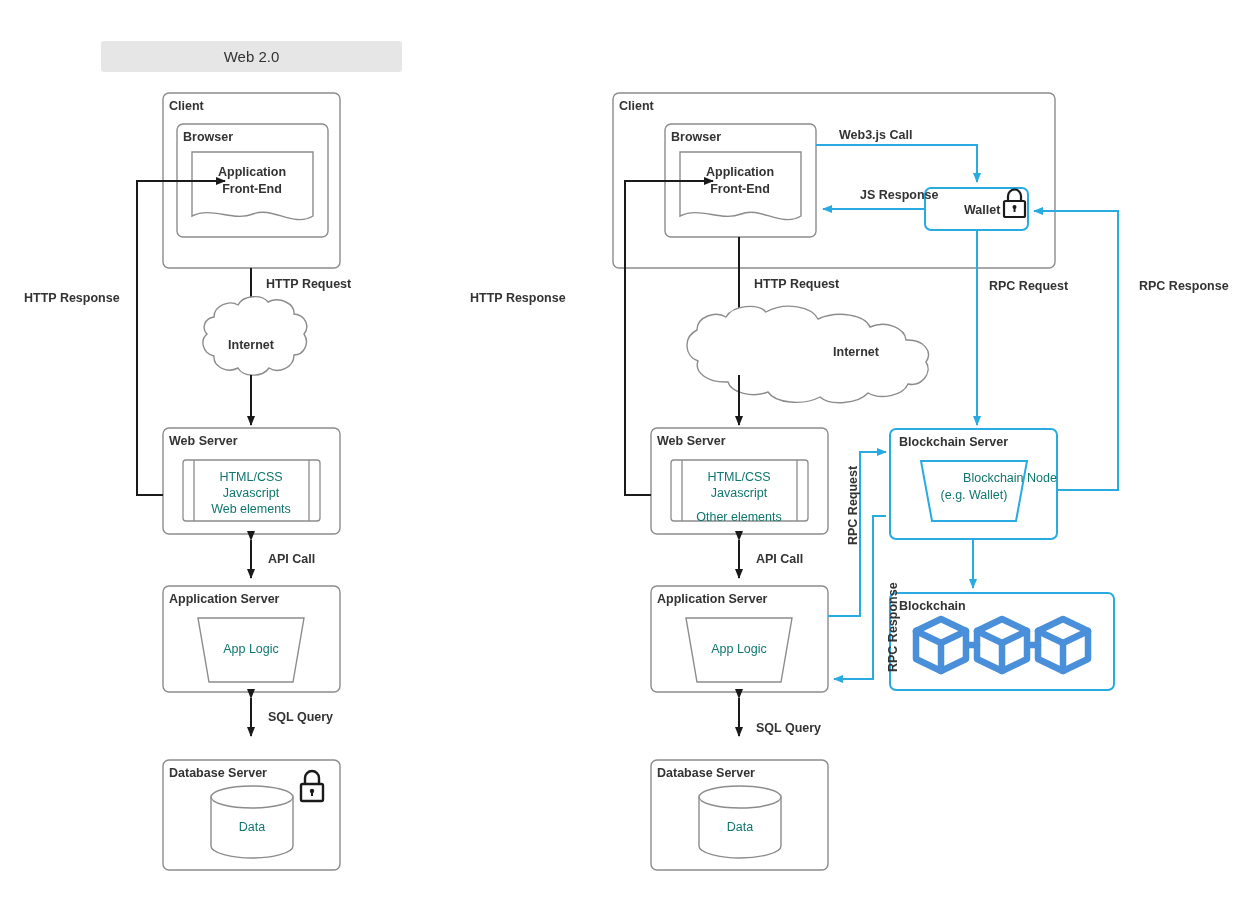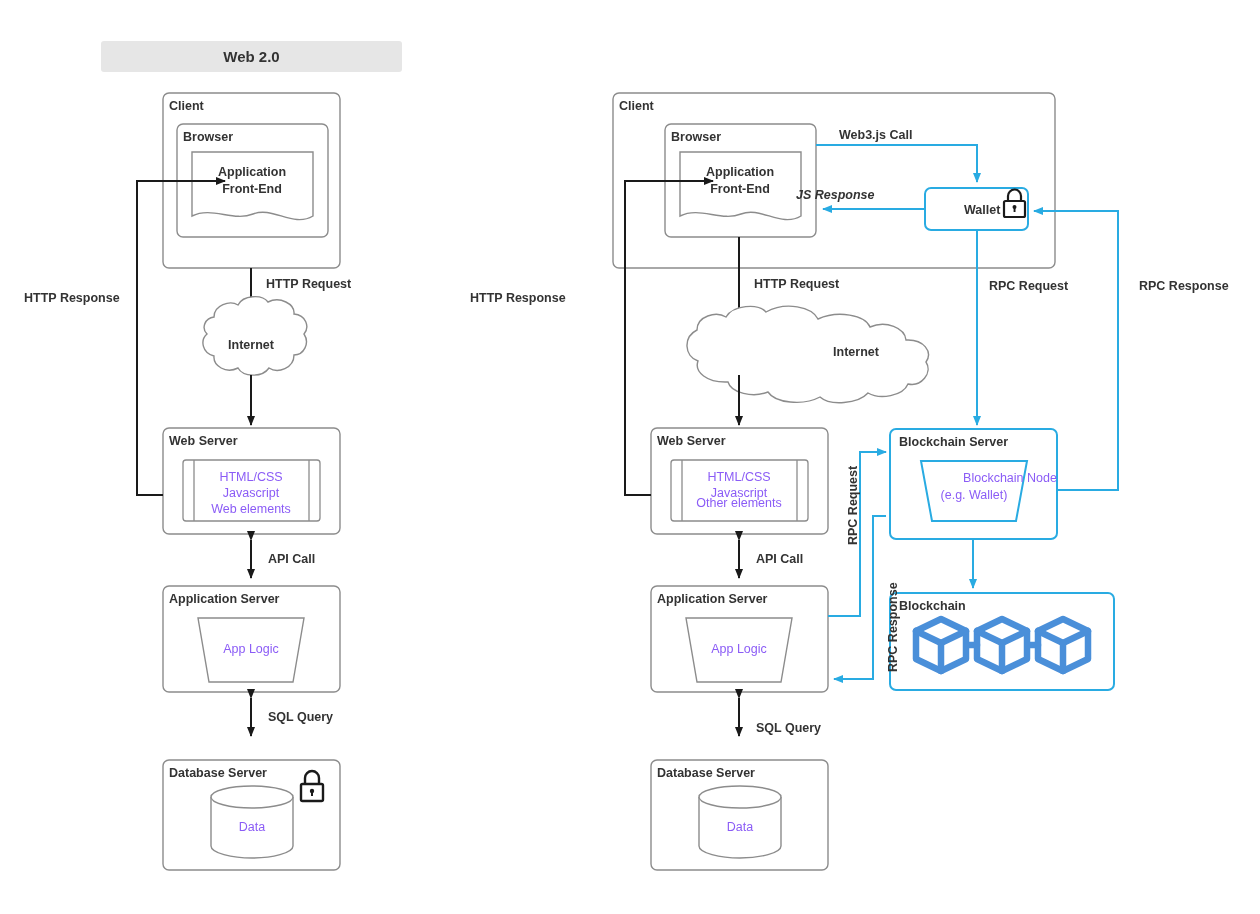--- a/index.html
+++ b/index.html
@@ -2,24 +2,24 @@
 <html><head>
 <meta charset="utf-8">
 <style>
   html,body{margin:0;padding:0;background:#ffffff;}
   body{width:1260px;height:914px;position:relative;overflow:hidden;
        font-family:"Liberation Sans",sans-serif;}
   #stage{position:absolute;left:0;top:0;width:1260px;height:914px;}
   svg{position:absolute;left:0;top:0;}
   .hdr-bar{position:absolute;background:#e6e6e6;border-radius:3px;
            display:flex;align-items:center;justify-content:center;}
-  .hdr-bar span{font-size:15px;font-weight:bold;color:#333333;}
+  .hdr-bar span{font-size:15px;font-weight:normal;color:#333333;}
   .lbl{position:absolute;font-size:12.5px;font-weight:bold;color:#333333;
        white-space:nowrap;}
-  .lbl-plain{position:absolute;font-size:12.5px;color:#8b5cf6;white-space:nowrap;
+  .lbl-plain{position:absolute;font-size:12.5px;color:#0f766e;white-space:nowrap;
              text-align:center;}
   .vert{transform-origin:left top;}
 </style>
 </head>
 <body>
 
 <div id="stage">
 
   <div class="hdr-bar" style="left:101px;top:41px;width:301px;height:31px;">
     <span>Web 2.0</span>
@@ -194,34 +194,34 @@
 
   <div class="lbl" style="left:169px;top:766px;">Database Server</div>
   <div class="lbl-plain" style="left:252px;top:820px;transform:translateX(-50%);">Data</div>
 
   <div class="lbl" style="left:619px;top:99px;">Client</div>
   <div class="lbl" style="left:671px;top:130px;">Browser</div>
   <div class="lbl" style="left:740px;top:165px;transform:translateX(-50%);">Application</div>
   <div class="lbl" style="left:740px;top:182px;transform:translateX(-50%);">Front-End</div>
 
   <div class="lbl" style="left:839px;top:128px;">Web3.js Call</div>
-  <div class="lbl" style="left:796px;top:188px;font-style:italic;">JS Response</div>
+  <div class="lbl" style="left:860px;top:188px;">JS Response</div>
   <div class="lbl" style="left:938px;top:203px;margin-left:26px;">Wallet</div>
 
   <div class="lbl" style="left:754px;top:277px;">HTTP Request</div>
   <div class="lbl" style="left:470px;top:291px;">HTTP Response</div>
   <div class="lbl" style="left:989px;top:279px;">RPC Request</div>
   <div class="lbl" style="left:1139px;top:279px;">RPC Response</div>
 
   <div class="lbl" style="left:856px;top:352px;transform:translate(-50%,-50%);">Internet</div>
 
   <div class="lbl" style="left:657px;top:434px;">Web Server</div>
   <div class="lbl-plain" style="left:739px;top:470px;transform:translateX(-50%);">HTML/CSS</div>
   <div class="lbl-plain" style="left:739px;top:486px;transform:translateX(-50%);">Javascript</div>
-  <div class="lbl-plain" style="left:739px;top:496px;transform:translateX(-50%);">Other elements</div>
+  <div class="lbl-plain" style="left:739px;top:510px;transform:translateX(-50%);">Other elements</div>
 
   <div class="lbl" style="left:756px;top:552px;">API Call</div>
 
   <div class="lbl" style="left:657px;top:592px;">Application Server</div>
   <div class="lbl-plain" style="left:739px;top:642px;transform:translateX(-50%);">App Logic</div>
 
   <div class="lbl" style="left:756px;top:721px;">SQL Query</div>
 
   <div class="lbl" style="left:657px;top:766px;">Database Server</div>
   <div class="lbl-plain" style="left:740px;top:820px;transform:translateX(-50%);">Data</div>

